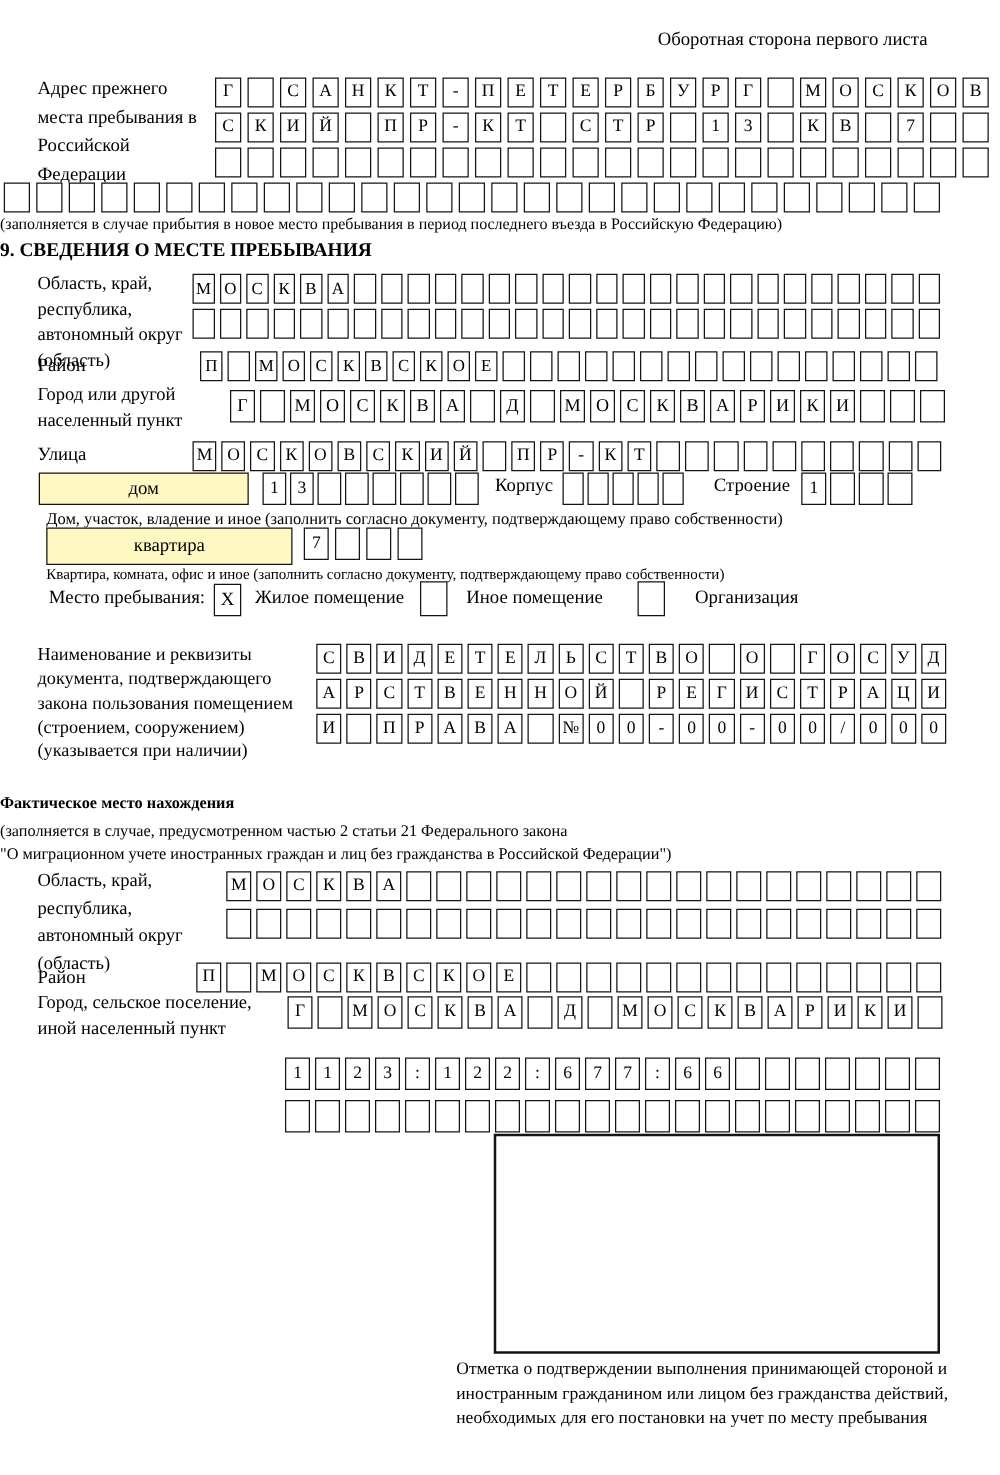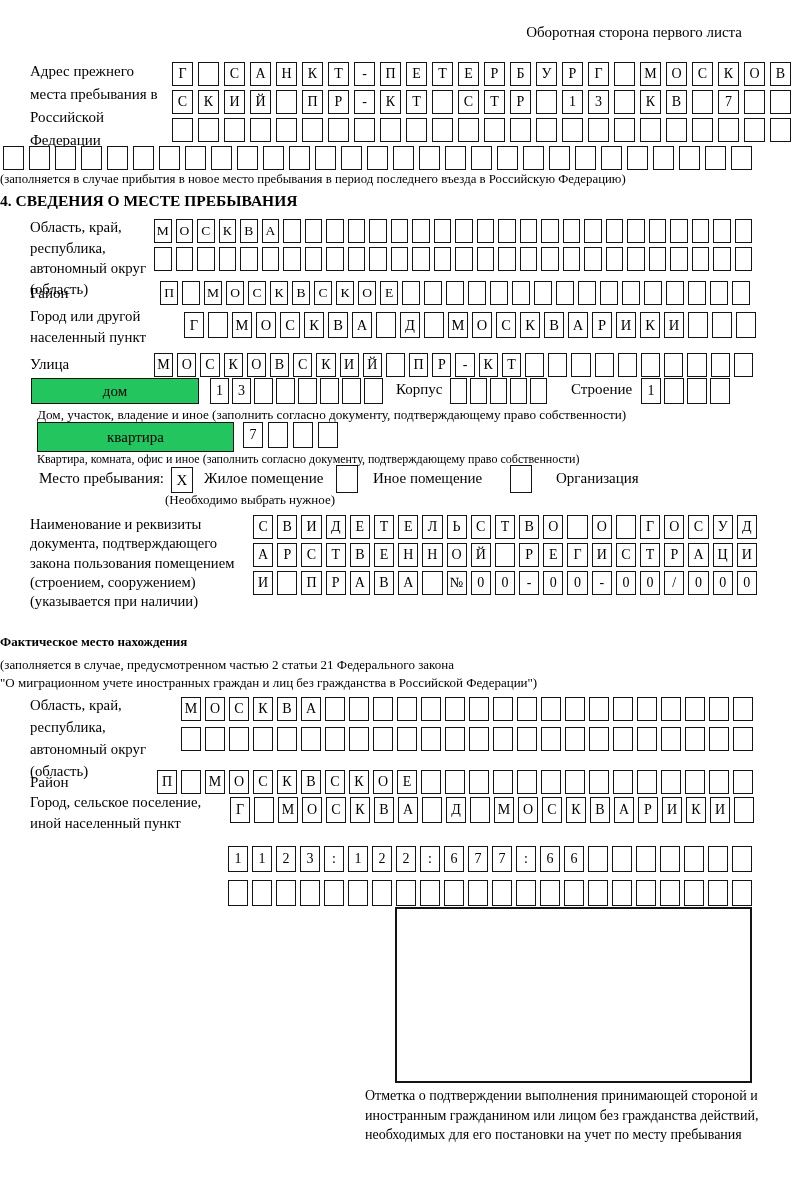--- a/index.html
+++ b/index.html
@@ -7,21 +7,21 @@
   body{width:800px;height:1180px;font-family:"Liberation Serif","DejaVu Serif",serif;color:#000}
   .page{position:relative;width:800px;height:1180px;background:#fff;overflow:hidden}
   .abs{position:absolute}
   .cellrow{position:absolute;display:flex;gap:var(--g,4px)}
   .cell{flex:none;width:var(--w,20px);height:var(--h,24px);border:1.8px solid #141414;background:#fff;
         display:flex;align-items:center;justify-content:center;font-size:var(--fs,14px);line-height:1;
         font-family:"Liberation Serif","DejaVu Serif",serif}
   .label{font-size:15px;line-height:23px}
   .center{text-align:left}
   .bold{font-weight:bold}
-  .widebox{position:absolute;border:1.8px solid #141414;background:#22c55e;display:flex;align-items:center;justify-content:center;font-size:15px}
+  .widebox{position:absolute;border:1.8px solid #141414;background:#fef9c3;display:flex;align-items:center;justify-content:center;font-size:15px}
   .chkbox{position:absolute;border:1.8px solid #141414;background:#fff;display:flex;align-items:center;justify-content:center;font-size:15px}
   .markbox{position:absolute;border:2px solid #141414;background:#fff}
 </style>
 </head>
 <body>
 
 <div class="page">
 
   <div class="abs" style="top:24px;right:58px;font-size:15px">Оборотная сторона первого листа</div>
 
@@ -130,21 +130,21 @@
       <span class="cell"></span>
       <span class="cell"></span>
       <span class="cell"></span>
       <span class="cell"></span>
       <span class="cell"></span>
       <span class="cell"></span>
       <span class="cell"></span>
     </div>
   <div class="abs center" style="left:0;top:172px;width:800px;font-size:12.8px">(заполняется в случае прибытия в новое место пребывания в период последнего въезда в Российскую Федерацию)</div>
 
-  <div class="abs center bold" style="left:0;top:192px;width:800px;font-size:15.5px">4. СВЕДЕНИЯ О МЕСТЕ ПРЕБЫВАНИЯ</div>
+  <div class="abs center bold" style="left:0;top:192px;width:800px;font-size:15.5px">9. СВЕДЕНИЯ О МЕСТЕ ПРЕБЫВАНИЯ</div>
 
   <div class="abs" style="left:30px;top:217px;width:118px;font-size:14.8px;line-height:20.5px">Область, край, республика, автономный округ (область)</div>
   <div class="cellrow" style="left:154px;top:219px;--w:17.5px;--g:4px;--h:24px;--fs:13.5px">
       <span class="cell">М</span>
       <span class="cell">О</span>
       <span class="cell">С</span>
       <span class="cell">К</span>
       <span class="cell">В</span>
       <span class="cell">А</span>
       <span class="cell"></span>
@@ -327,21 +327,20 @@
     </div>
   <div class="abs" style="left:37px;top:452px;font-size:12px">Квартира, комната, офис и иное (заполнить согласно документу, подтверждающему право собственности)</div>
 
   <div class="abs" style="left:39px;top:470px;font-size:15px">Место пребывания:</div>
   <div class="chkbox" style="left:171px;top:467px;width:22px;height:26px">X</div>
   <div class="abs" style="left:204px;top:470px;font-size:15px">Жилое помещение</div>
   <div class="chkbox" style="left:336px;top:465px;width:22px;height:28px"></div>
   <div class="abs" style="left:373px;top:470px;font-size:15px">Иное помещение</div>
   <div class="chkbox" style="left:510px;top:465px;width:22px;height:28px"></div>
   <div class="abs" style="left:556px;top:470px;font-size:15px">Организация</div>
-  <div class="abs center" style="left:165px;top:492px;width:340px;font-size:13px">(Необходимо выбрать нужное)</div>
 
   <div class="abs" style="left:30px;top:515px;width:222px;font-size:14.6px;line-height:19.3px">Наименование и реквизиты документа, подтверждающего закона пользования помещением (строением, сооружением) (указывается при наличии)</div>
   <div class="cellrow" style="left:253px;top:515px;--w:20.2px;--g:4px;--h:24px">
       <span class="cell">С</span>
       <span class="cell">В</span>
       <span class="cell">И</span>
       <span class="cell">Д</span>
       <span class="cell">Е</span>
       <span class="cell">Т</span>
       <span class="cell">Е</span>

